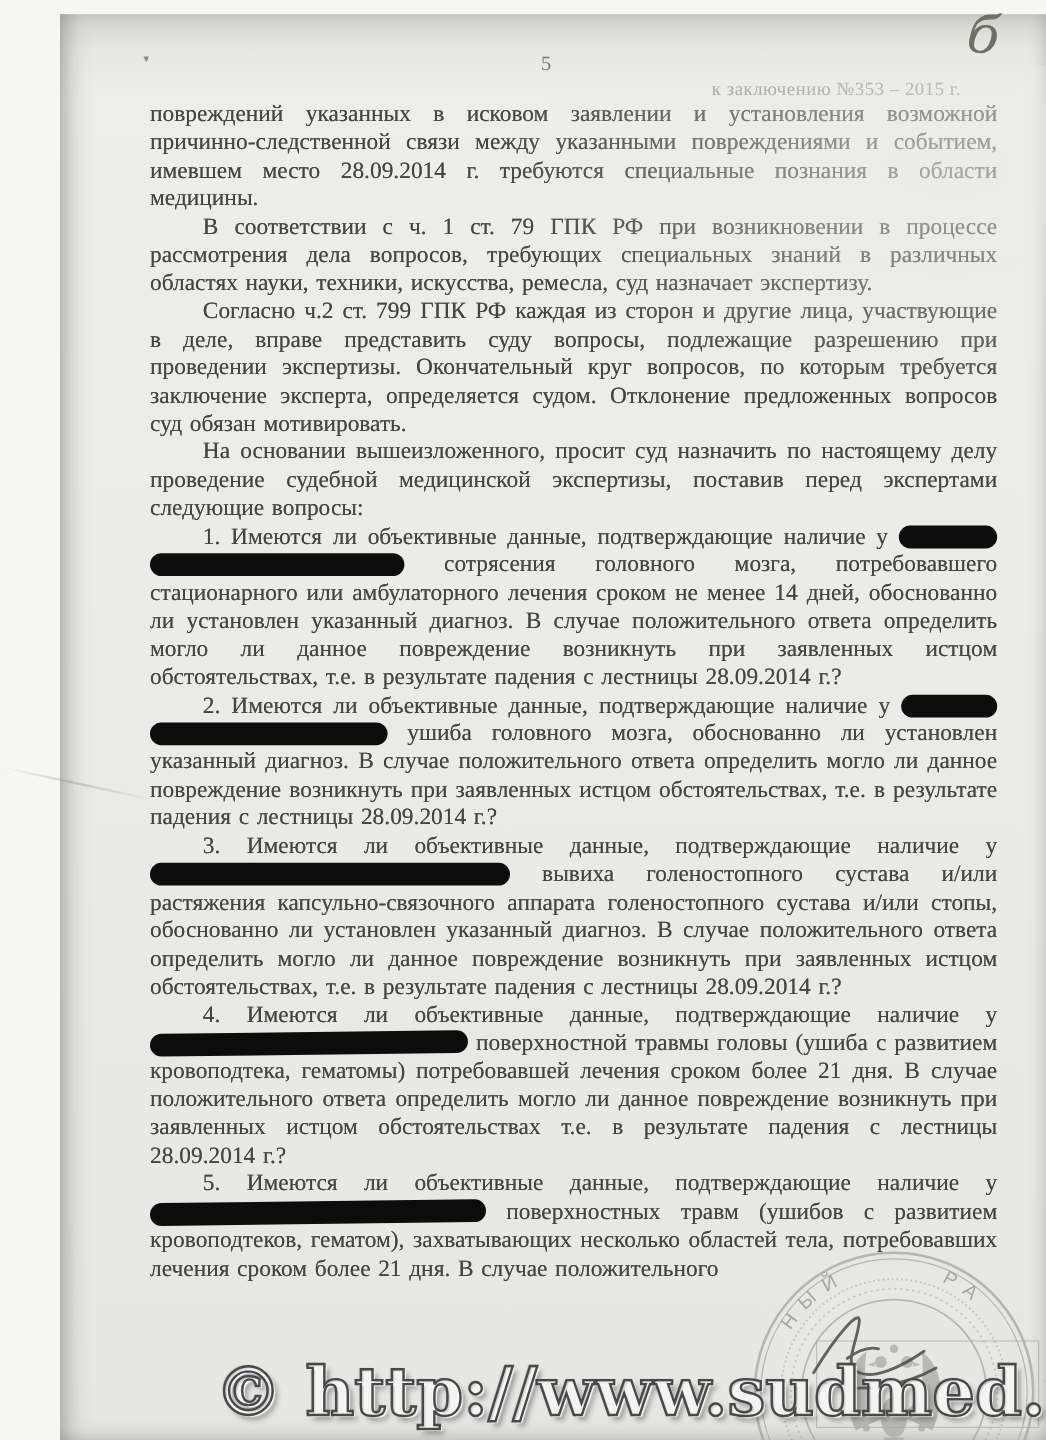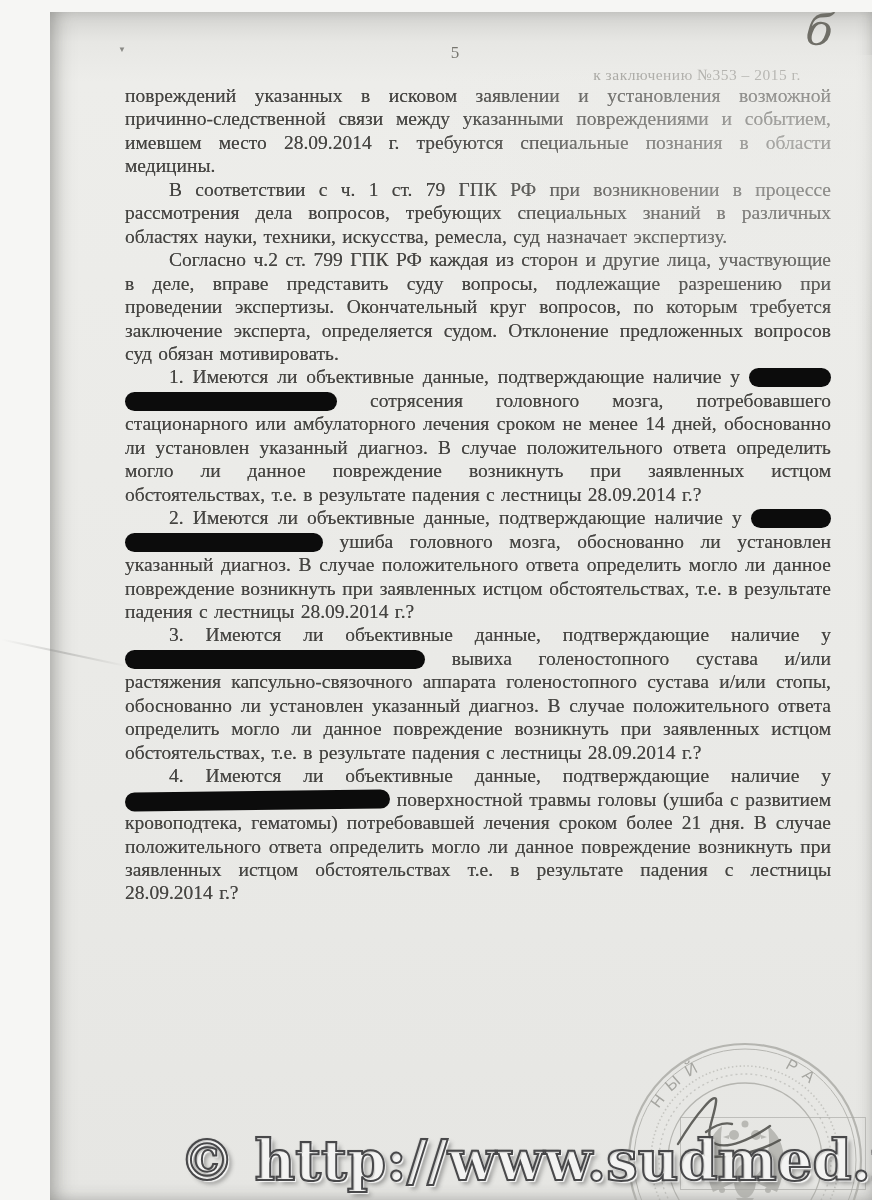--- a/index.html
+++ b/index.html
@@ -75,24 +75,26 @@
 
 <div class="corner-mark">▼</div>
 <div class="page-number">5</div>
 <div class="ref">к заключению №353 – 2015 г.</div>
 <div class="hand-mark">б</div>
 
 <div class="doc">
     <p class="para no-indent">повреждений указанных в исковом заявлении и установления возможной причинно-следственной связи между указанными повреждениями и событием, имевшем место 28.09.2014 г. требуются специальные познания в области медицины.</p>
     <p class="para">В соответствии с ч. 1 ст. 79 ГПК РФ при возникновении в процессе рассмотрения дела вопросов, требующих специальных знаний в различных областях науки, техники, искусства, ремесла, суд назначает экспертизу.</p>
     <p class="para">Согласно ч.2 ст. 799 ГПК РФ каждая из сторон и другие лица, участвующие в деле, вправе представить суду вопросы, подлежащие разрешению при проведении экспертизы. Окончательный круг вопросов, по которым требуется заключение эксперта, определяется судом. Отклонение предложенных вопросов суд обязан мотивировать.</p>
+    <p class="para">На основании вышеизложенного, просит суд назначить по настоящему делу проведение судебной медицинской экспертизы, поставив перед экспертами следующие вопросы:</p>
     <p class="para">1. Имеются ли объективные данные, подтверждающие наличие у <span class="redaction" style="width: 82px;"></span> <span class="redaction" style="width: 212px;"></span> сотрясения головного мозга, потребовавшего стационарного или амбулаторного лечения сроком не менее 14 дней, обоснованно ли установлен указанный диагноз. В случае положительного ответа определить могло ли данное повреждение возникнуть при заявленных истцом обстоятельствах, т.е. в результате падения с лестницы 28.09.2014 г.?</p>
     <p class="para">2. Имеются ли объективные данные, подтверждающие наличие у <span class="redaction" style="width: 80px;"></span> <span class="redaction" style="width: 198px;"></span> ушиба головного мозга, обоснованно ли установлен указанный диагноз. В случае положительного ответа определить могло ли данное повреждение возникнуть при заявленных истцом обстоятельствах, т.е. в результате падения с лестницы 28.09.2014 г.?</p>
     <p class="para">3. Имеются ли объективные данные, подтверждающие наличие у <span class="redaction" style="width: 300px;"></span> вывиха голеностопного сустава и/или растяжения капсульно-связочного аппарата голеностопного сустава и/или стопы, обоснованно ли установлен указанный диагноз.  В случае положительного ответа  определить могло ли данное повреждение возникнуть при заявленных истцом обстоятельствах, т.е. в результате падения с лестницы 28.09.2014 г.?</p>
     <p class="para">4. Имеются ли  объективные данные, подтверждающие наличие у <span class="redaction rough" style="width: 265px;"></span> поверхностной травмы головы (ушиба с развитием кровоподтека, гематомы) потребовавшей лечения сроком более 21 дня. В  случае положительного ответа определить могло ли данное повреждение возникнуть при заявленных истцом обстоятельствах т.е. в результате падения с лестницы 28.09.2014 г.?</p>
+    <p class="para">5. Имеются ли объективные данные, подтверждающие наличие у <span class="redaction rough" style="width: 280px;"></span> поверхностных травм (ушибов с развитием кровоподтеков, гематом), захватывающих несколько областей тела, потребовавших лечения сроком более 21 дня. В случае положительного</p>
   </div>
 
 <div class="fade-overlay"></div>
 <div class="frame"></div>
 
 <svg class="stamp" width="254" height="168" viewBox="0 0 254 168">
   <g stroke="#a9a9a4" fill="none" opacity="0.8">
     <circle cx="127" cy="128" r="116" stroke-width="2.2"></circle>
     <circle cx="127" cy="128" r="111" stroke-width="1"></circle>
     <circle cx="127" cy="128" r="94" stroke-width="1.6" stroke-dasharray="1.5,2.4" opacity="0.7"></circle>

